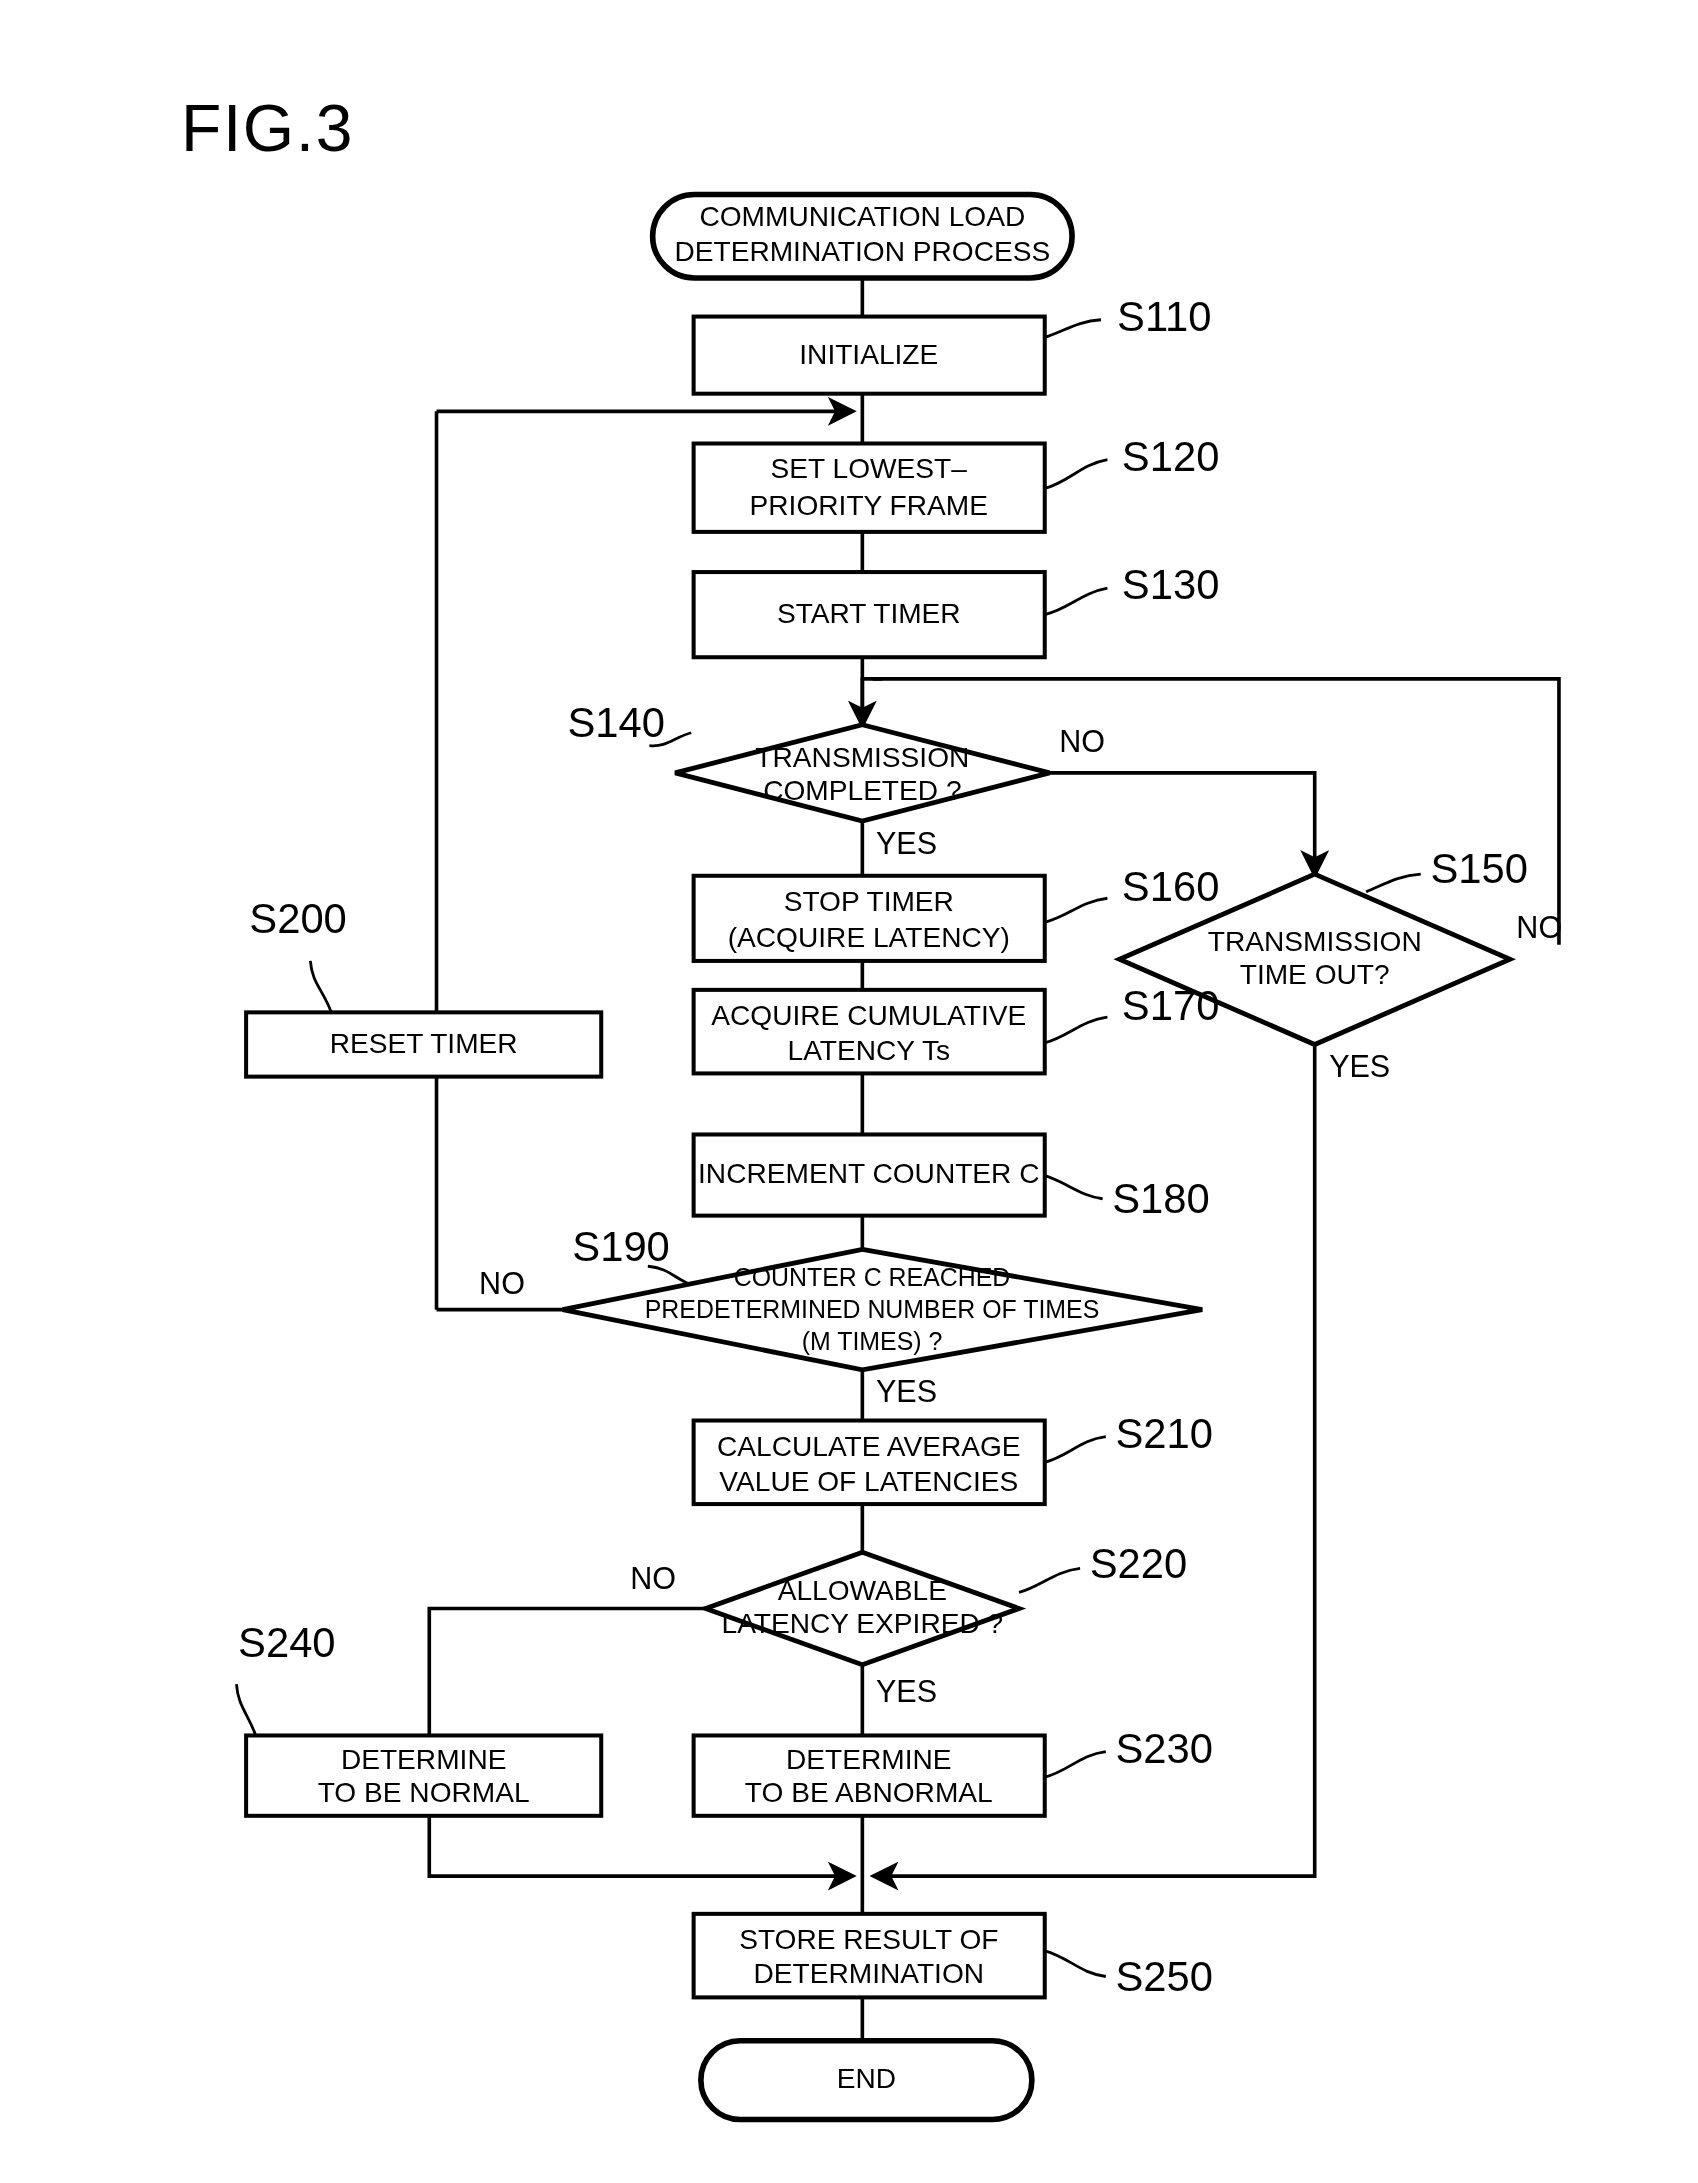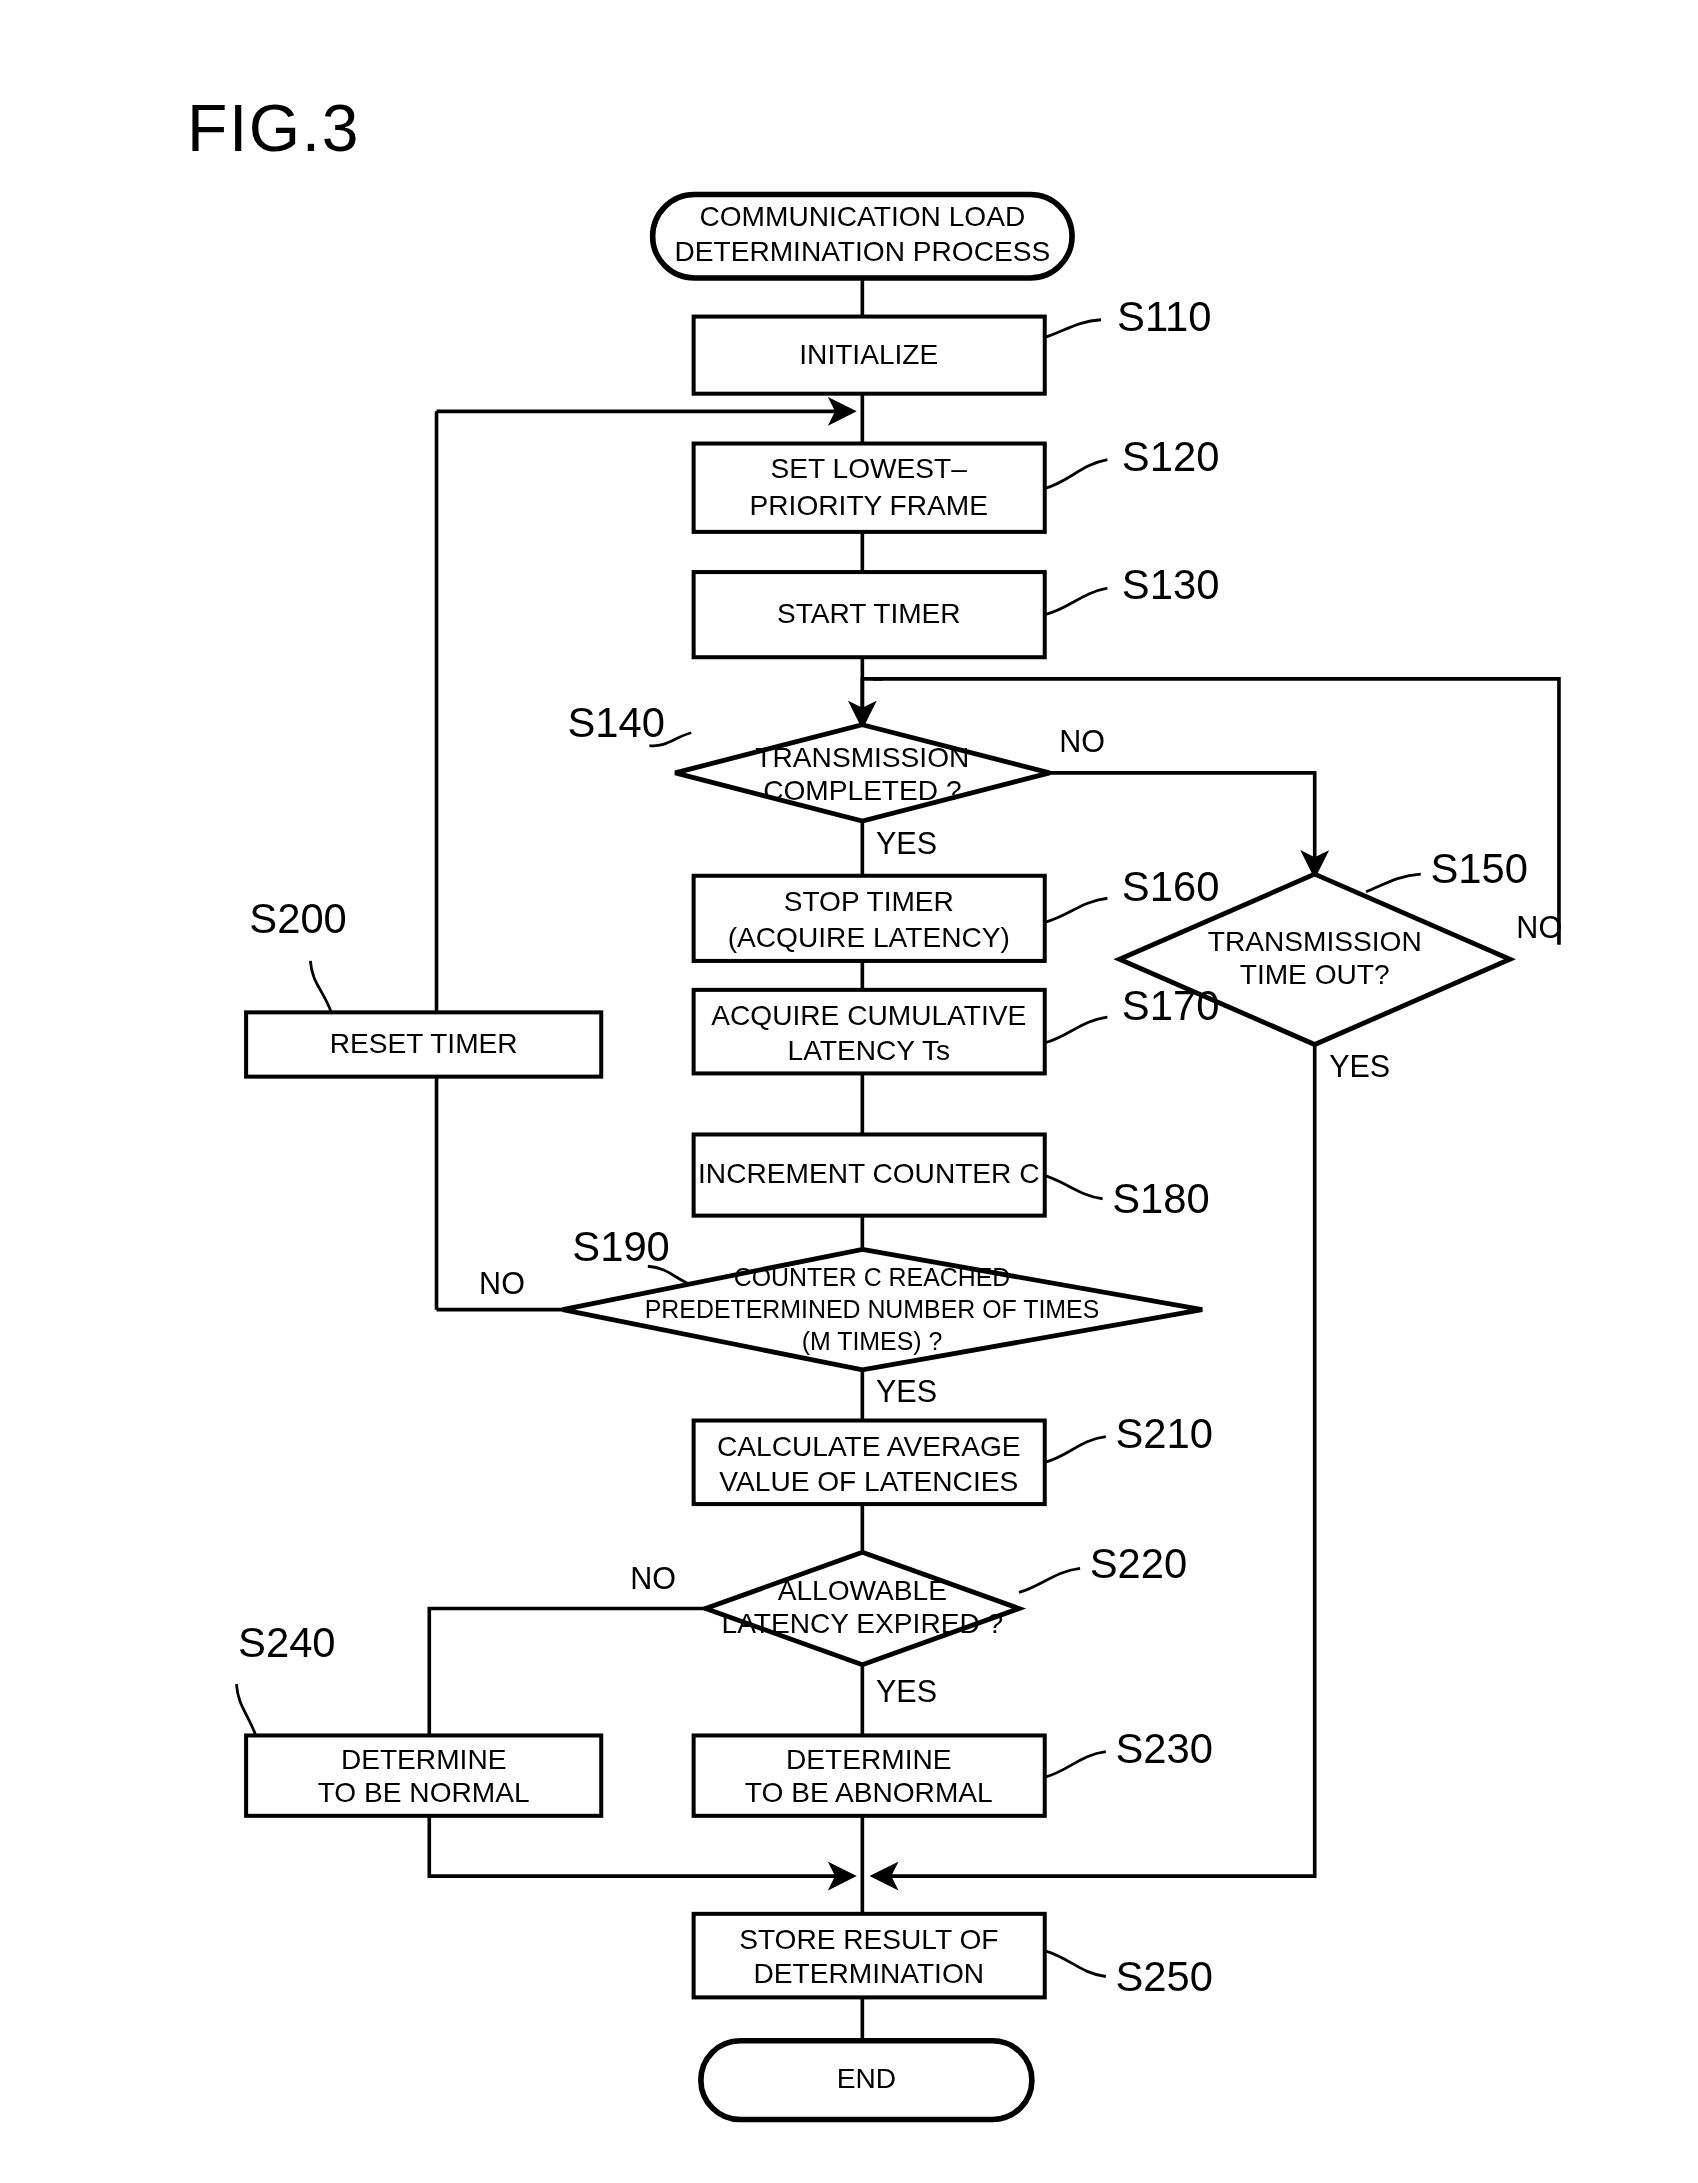--- a/index.html
+++ b/index.html
@@ -10,21 +10,21 @@
   #page {
     position: relative;
     width: 1699px;
     height: 2183px;
     background: #ffffff;
     font-family: "Liberation Sans", sans-serif;
     overflow: hidden;
   }
   #fig-title {
     position: absolute;
-    left: 187px;
+    left: 181px;
     top: 90px;
     font-size: 66px;
     letter-spacing: 1.6px;
     color: #000000;
     font-family: "Liberation Sans", sans-serif;
     font-weight: 400;
   }
   svg#flow {
     position: absolute;
     left: 0;

